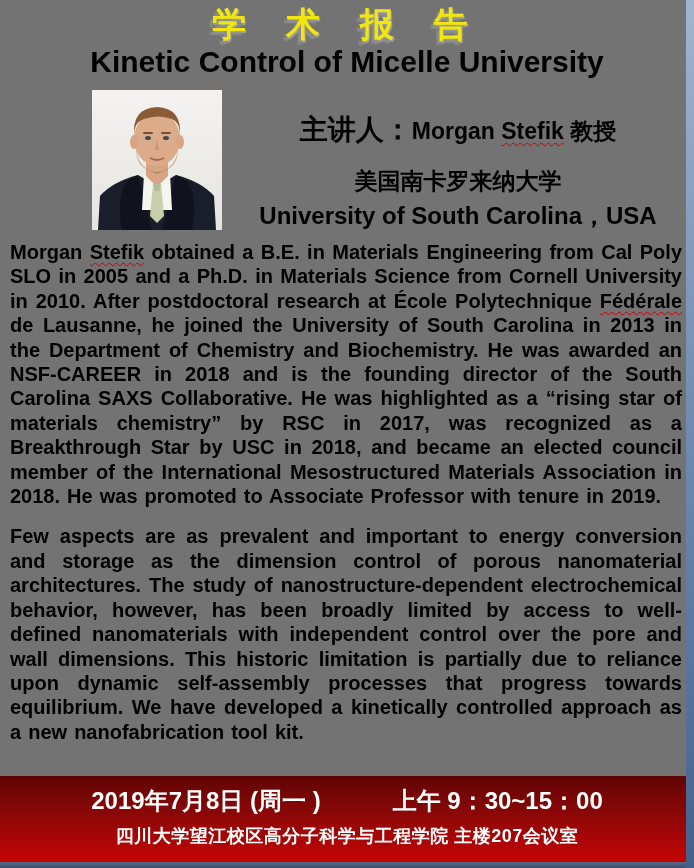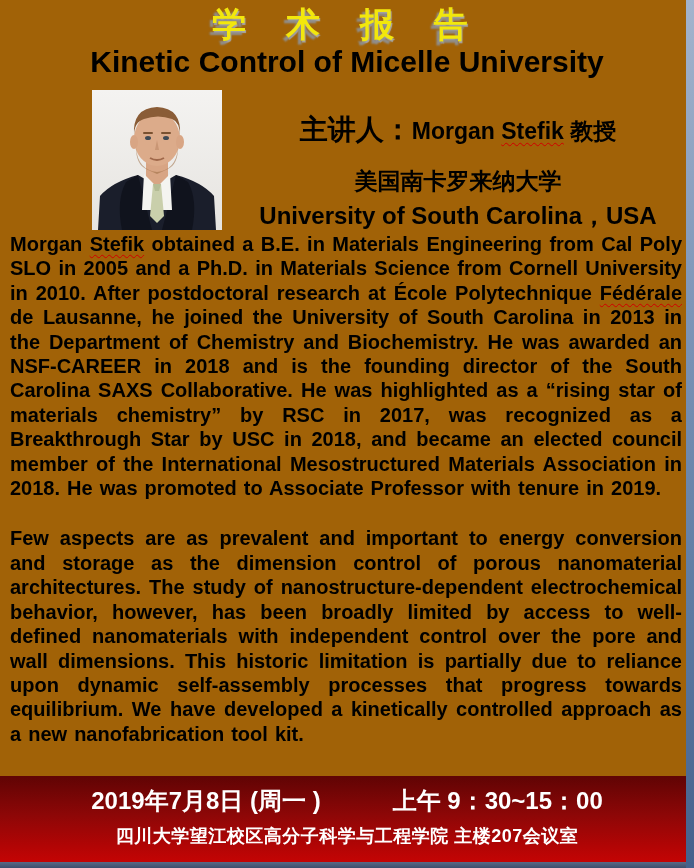--- a/index.html
+++ b/index.html
@@ -1,19 +1,19 @@
 <!DOCTYPE html>
 <html><head>
 <meta charset="utf-8">
 <style>
   html,body{margin:0;padding:0;background:#fff;}
   .page{
     position:relative;
     width:694px;height:868px;
-    background:#a16207;
+    background:#737373;
     overflow:hidden;
     font-family:"Liberation Sans","DejaVu Sans",sans-serif;
     font-weight:bold;
     color:#000;
   }
   
   .strip-right{
     position:absolute;top:0;right:0;width:8px;height:868px;z-index:5;
     background:linear-gradient(to bottom,#a3b4cd 0%,#7e96b8 35%,#5d7ba2 70%,#44618c 100%);
   }
@@ -58,22 +58,22 @@
   .sp-aff-en{margin-top:9px;font-size:24px;line-height:26px;}
   
   .para{
     margin:0;
     padding:0 12px 0 10px;
     text-align:justify;
     font-size:20px;
     line-height:24.4px;
     word-spacing:1.5px;
   }
-  .para-bio{}
-  .para-abstract{margin-top:26px;}
+  .para-bio{margin-top:8px;}
+  .para-abstract{margin-top:16px;}
   .wavy{
     text-decoration-line:underline;
     text-decoration-style:wavy;
     text-decoration-color:#d00000;
     text-decoration-thickness:1px;
     text-underline-offset:3px;
   }
   
   .banner{
     position:absolute;left:0;right:0;bottom:6px;height:86px;z-index:2;

